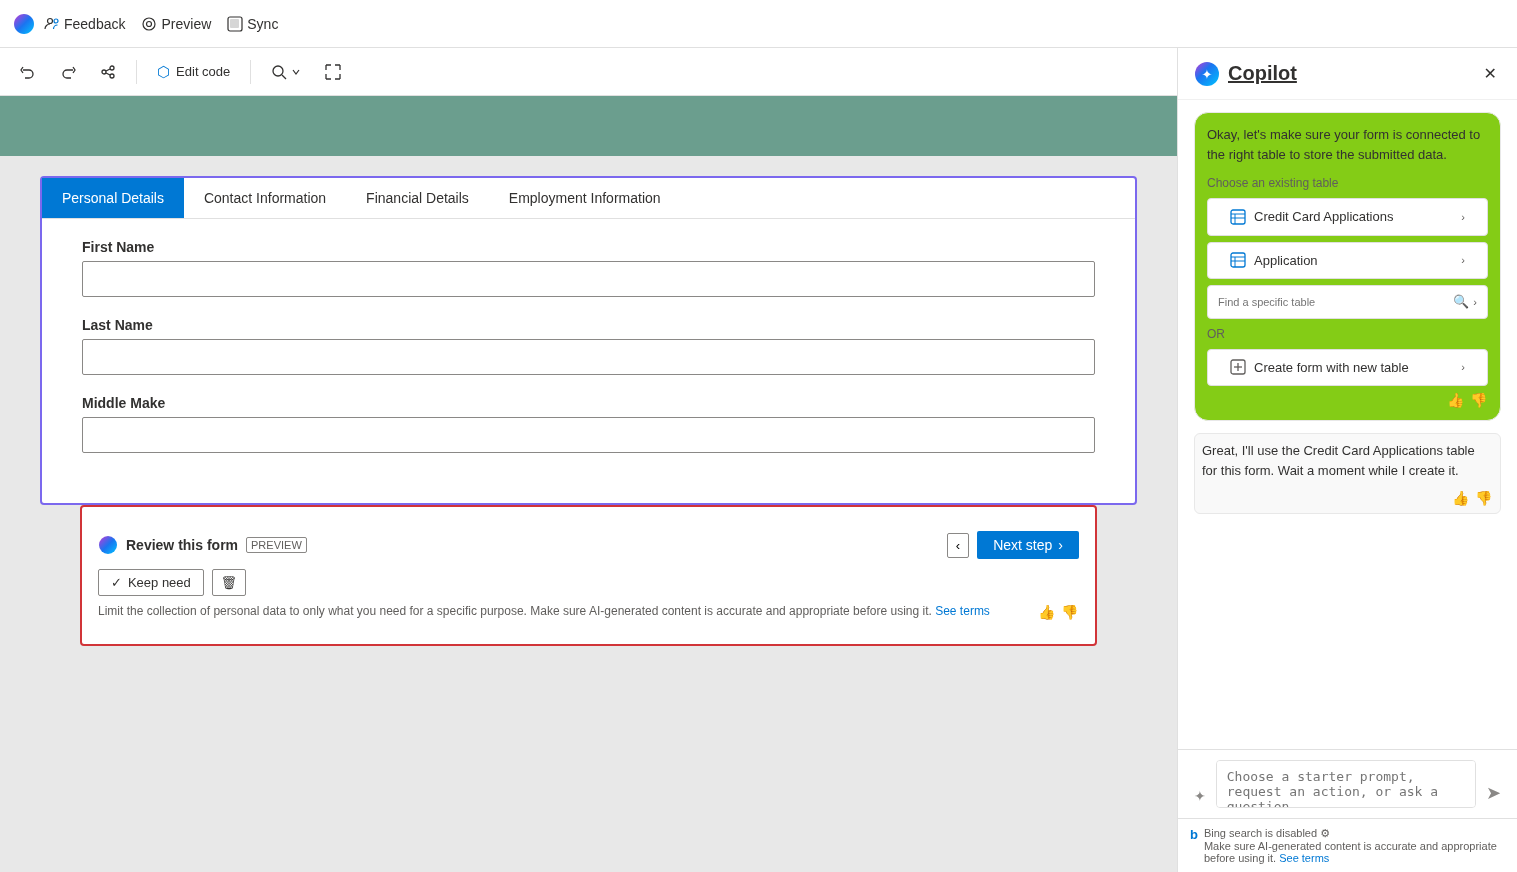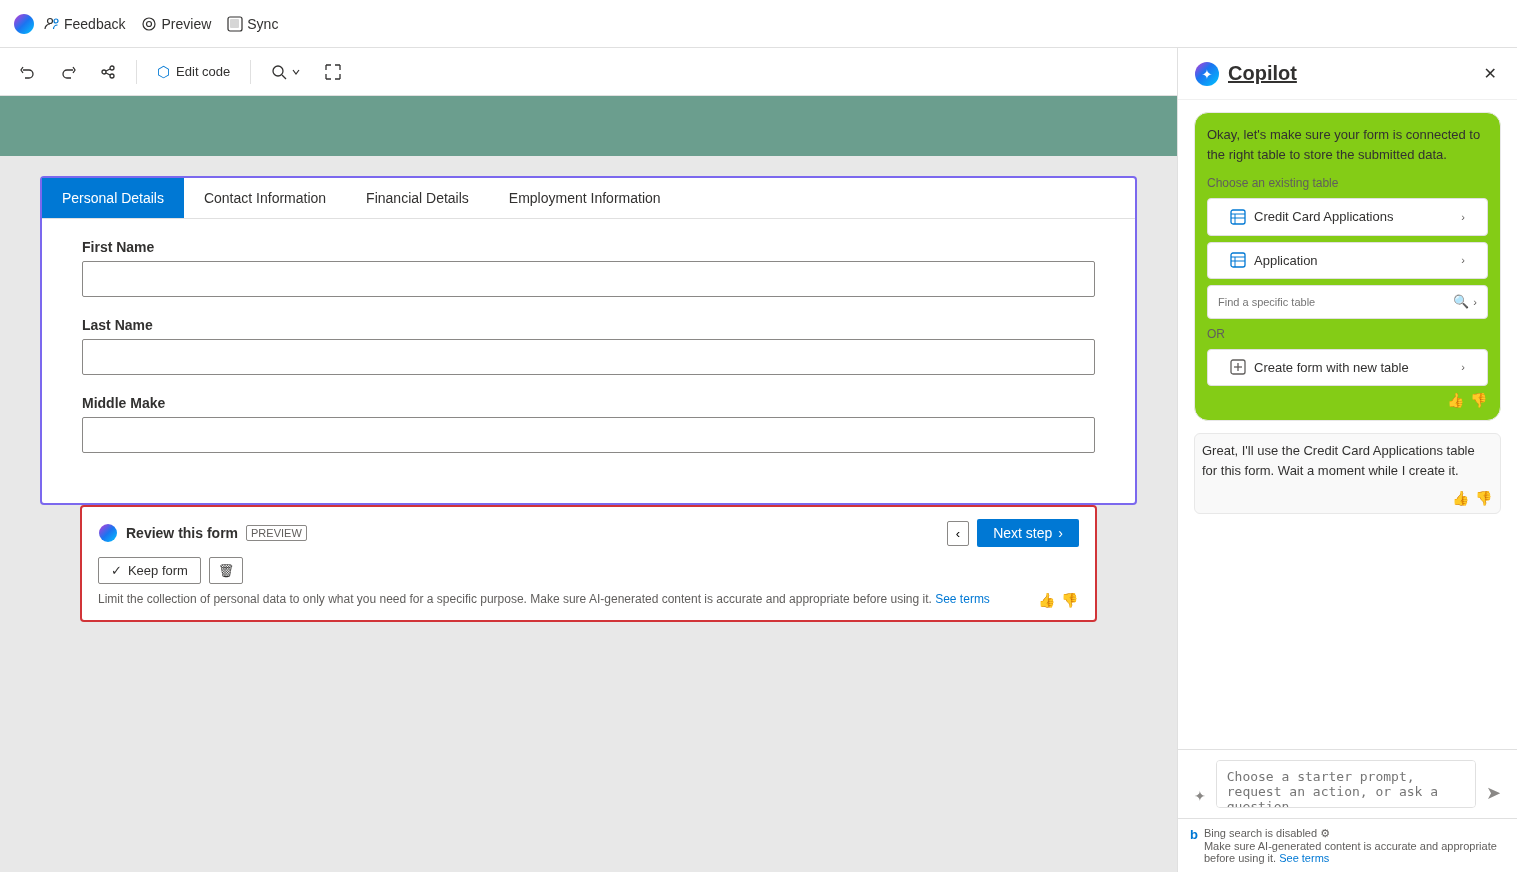--- a/index.html
+++ b/index.html
@@ -36,21 +36,21 @@
     .form-container { background: #fff; border: 2px solid #7b68ee; border-radius: 4px; padding: 0; position: relative; }
     .form-tabs { display: flex; border-bottom: 1px solid #e0e0e0; }
     .form-tab { padding: 12px 20px; cursor: pointer; font-size: 14px; color: #323130; border: none; background: none; }
     .form-tab.active { background: #0078d4; color: #fff; }
     .form-body { padding: 20px 40px 20px 40px; }
     .form-field { margin-bottom: 20px; }
     .form-label { font-weight: 600; font-size: 14px; color: #323130; margin-bottom: 6px; display: block; }
     .form-input { width: 100%; height: 36px; border: 1px solid #8a8886; border-radius: 2px; padding: 0 8px; font-size: 14px; background: #fff; }
 
     
-    .review-bar { border: 2px solid #d13438; border-radius: 4px; margin: 0 40px 20px 40px; padding: 12px 16px; background: #fff; }
+    .review-bar { border: 2px solid #d13438; border-radius: 4px; margin: 0 40px 20px 40px; padding: 24px 16px; background: #fff; }
     .review-bar-top { display: flex; align-items: center; justify-content: space-between; margin-bottom: 10px; }
     .review-bar-left { display: flex; align-items: center; gap: 8px; }
     .review-title { font-size: 14px; font-weight: 600; color: #323130; }
     .preview-badge { font-size: 11px; color: #605e5c; border: 1px solid #8a8886; border-radius: 2px; padding: 1px 4px; }
     .review-bar-nav { display: flex; align-items: center; gap: 8px; }
     .nav-btn { background: none; border: 1px solid #8a8886; border-radius: 2px; cursor: pointer; padding: 4px 8px; font-size: 13px; }
     .next-step-btn { background: #0078d4; color: #fff; border: none; border-radius: 2px; cursor: pointer; padding: 6px 16px; font-size: 14px; display: flex; align-items: center; gap: 6px; }
     .review-actions { display: flex; align-items: center; gap: 8px; margin-bottom: 8px; }
     .keep-form-btn { background: #fff; border: 1px solid #8a8886; border-radius: 2px; cursor: pointer; padding: 5px 12px; font-size: 13px; display: flex; align-items: center; gap: 6px; color: #323130; }
     .delete-btn { background: #fff; border: 1px solid #8a8886; border-radius: 2px; cursor: pointer; padding: 5px 8px; font-size: 13px; color: #323130; }
@@ -246,21 +246,21 @@
               <button class="nav-btn">‹</button>
               <button class="next-step-btn">
                 <span>Next step</span>
                 <span>›</span>
               </button>
             </div>
           </div>
           <div class="review-actions">
             <button class="keep-form-btn">
               <span>✓</span>
-              <span>Keep form</span>
+              <span>Keep need</span>
             </button>
             <button class="delete-btn">
               <span>🗑</span>
             </button>
           </div>
           <div class="review-disclaimer">
             <span class="disclaimer-text">
               <span>Limit the collection of personal data to only what you need for a specific purpose. Make sure AI-generated content is accurate and appropriate before using it.</span>
               <a class="disclaimer-link">See terms</a>
             </span>

